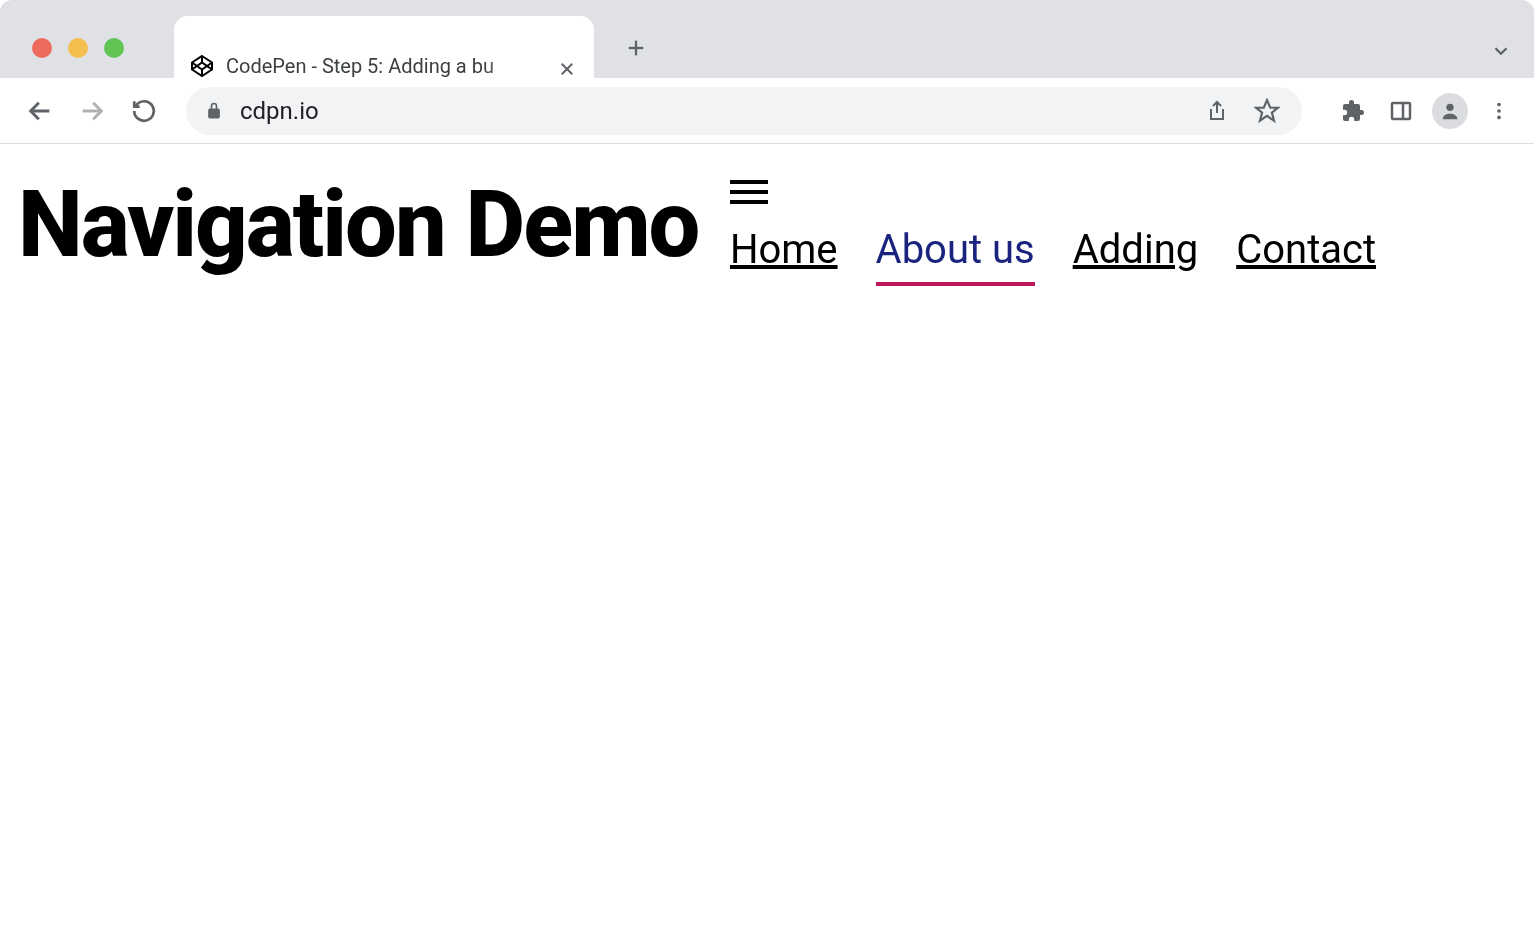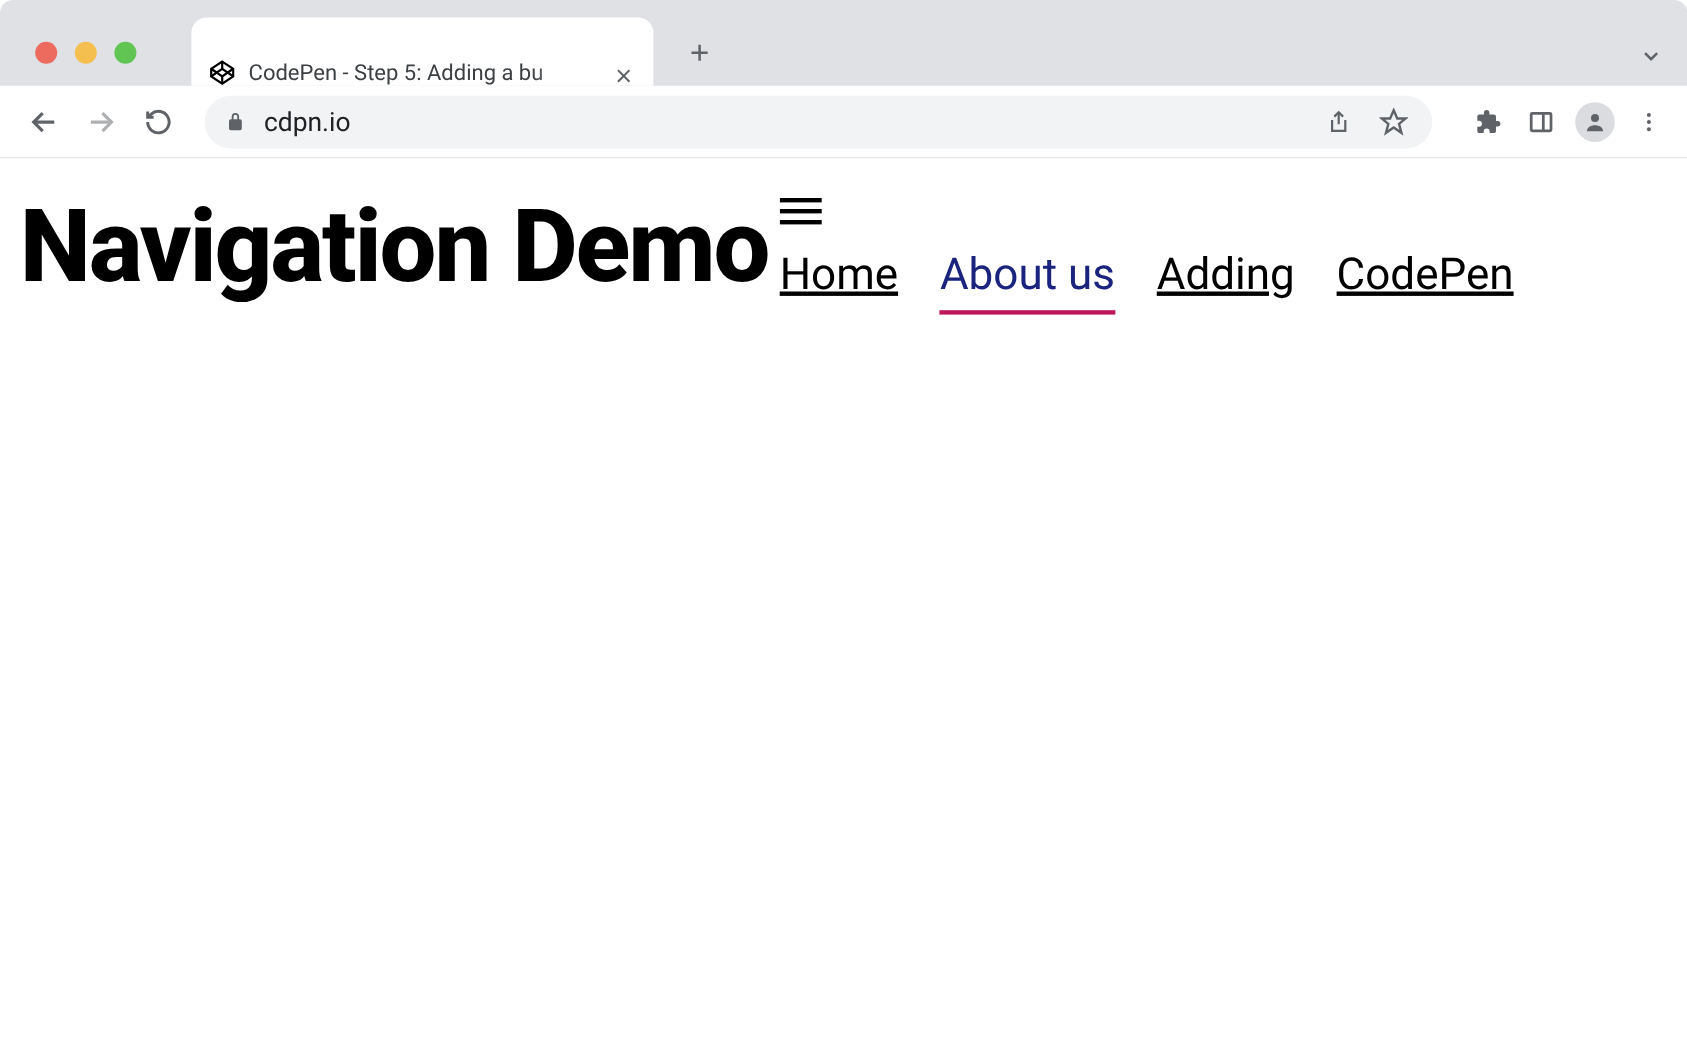--- a/index.html
+++ b/index.html
@@ -387,16 +387,16 @@
   <nav class="nav-menu">
     <div class="hamburger">
       <div class="hamburger-line"></div>
       <div class="hamburger-line"></div>
       <div class="hamburger-line"></div>
     </div>
     <ul class="nav-list">
       <li class="nav-item">Home</li>
       <li><span class="nav-item active">About us</span></li>
       <li class="nav-item">Adding</li>
-      <li class="nav-item">CodePen</li>
+      <li class="nav-item">Contact</li>
     </ul>
   </nav>
 </div>
 
 </body></html>

